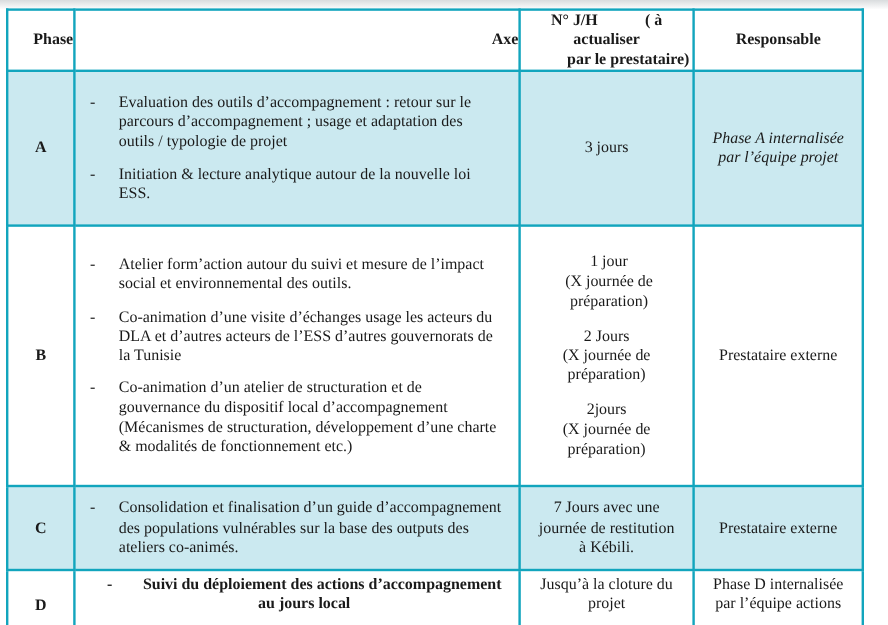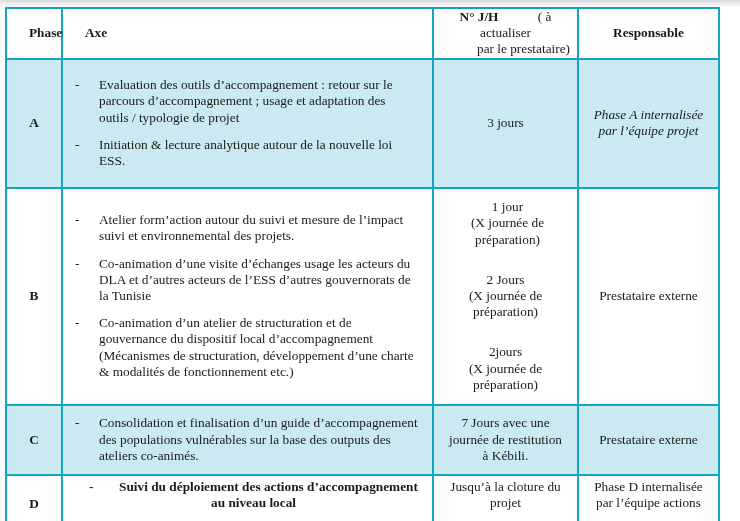--- a/index.html
+++ b/index.html
@@ -34,23 +34,23 @@
       border: 2px solid #12a5bd;
       padding: 0;
       vertical-align: middle;
     }
     col.c-phase { width: 56px; }
     col.c-axe { width: 371px; }
     col.c-jh { width: 145px; }
     col.c-resp { width: 141px; }
 
     tr.hdr { height: 35px; }
-    tr.hdr th { font-weight: bold; text-align: left; padding-left: 22px; }
+    tr.hdr th { font-weight: bold; text-align: right; padding-left: 8px; }
     tr.hdr th.center { text-align: center; padding-left: 0; }
-    tr.hdr th .normal { font-weight: normal; padding-left: 36px; }
+    tr.hdr th .normal { font-weight: bold; padding-left: 36px; }
 
     tr.row-a { height: 129px; }
     tr.row-b { height: 217px; }
     tr.row-c { height: 70px; }
     tr.row-d { height: 58px; }
 
     tr.shaded td { background: #cbe9f0; }
 
     td.phase { text-align: center; font-weight: bold; }
     td.center { text-align: center; }
@@ -68,21 +68,21 @@
     ul.axe-list li .dash {
       position: absolute;
       left: 0;
       top: 0;
     }
     .row-d-axe {
       padding-left: 12px;
       text-align: center;
     }
     .row-d-axe .dash { display: inline-block; width: 30px; text-align: left; }
-    .jh-block + .jh-block { margin-top: 24px; }
+    .jh-block + .jh-block { margin-top: 13px; }
     .jh-line { display: block; }
   </style>
 </head>
 <body>
 
 <div class="top-shadow"></div>
 
 <table class="phase-table">
   <colgroup>
     <col class="c-phase">
@@ -110,21 +110,21 @@
       </ul>
     </td>
     <td class="center">3 jours</td>
     <td class="center" style="padding: 0 10px; font-style: italic;"><span>Phase A internalisée par l’équipe projet</span></td>
   </tr>
 
   <tr class="row-b">
     <td class="phase">B</td>
     <td>
       <ul class="axe-list">
-        <li><span class="dash">-</span><span>Atelier form’action autour du suivi et mesure de l’impact suivi et environnemental des projets.</span></li>
+        <li><span class="dash">-</span><span>Atelier form’action autour du suivi et mesure de l’impact social et environnemental des outils.</span></li>
         <li><span class="dash">-</span><span>Co-animation  d’une visite d’échanges usage les acteurs du DLA et d’autres acteurs de l’ESS d’autres gouvernorats de la Tunisie</span></li>
         <li><span class="dash">-</span><span>Co-animation d’un atelier de structuration et de gouvernance du dispositif local d’accompagnement (Mécanismes de structuration, développement d’une charte &amp; modalités de fonctionnement etc.)</span></li>
       </ul>
     </td>
     <td class="center">
       <div class="jh-block" style="padding-left: 4px;">
         <span class="jh-line">1 jour</span>
         <span class="jh-line">(X journée de</span>
         <span class="jh-line">préparation)</span>
       </div>
@@ -155,21 +155,21 @@
       <span class="jh-line">à Kébili.</span>
     </td>
     <td class="center">Prestataire externe</td>
   </tr>
 
   <tr class="row-d">
     <td class="phase">D</td>
     <td style="vertical-align: top; padding-top: 3px; font-weight: bold;">
       <div class="row-d-axe">
         <span class="dash">-</span><span>Suivi du déploiement des actions d’accompagnement</span><br>
-        <span>au niveau local</span>
+        <span>au jours local</span>
       </div>
     </td>
     <td class="center" style="vertical-align: top; padding-top: 3px;">
       <span class="jh-line">Jusqu’à la cloture du</span>
       <span class="jh-line">projet</span>
     </td>
     <td class="center" style="vertical-align: top; padding-top: 3px; border-radius: 18px;">
       <span class="jh-line">Phase D internalisée</span>
       <span class="jh-line">par l’équipe actions</span>
     </td>

